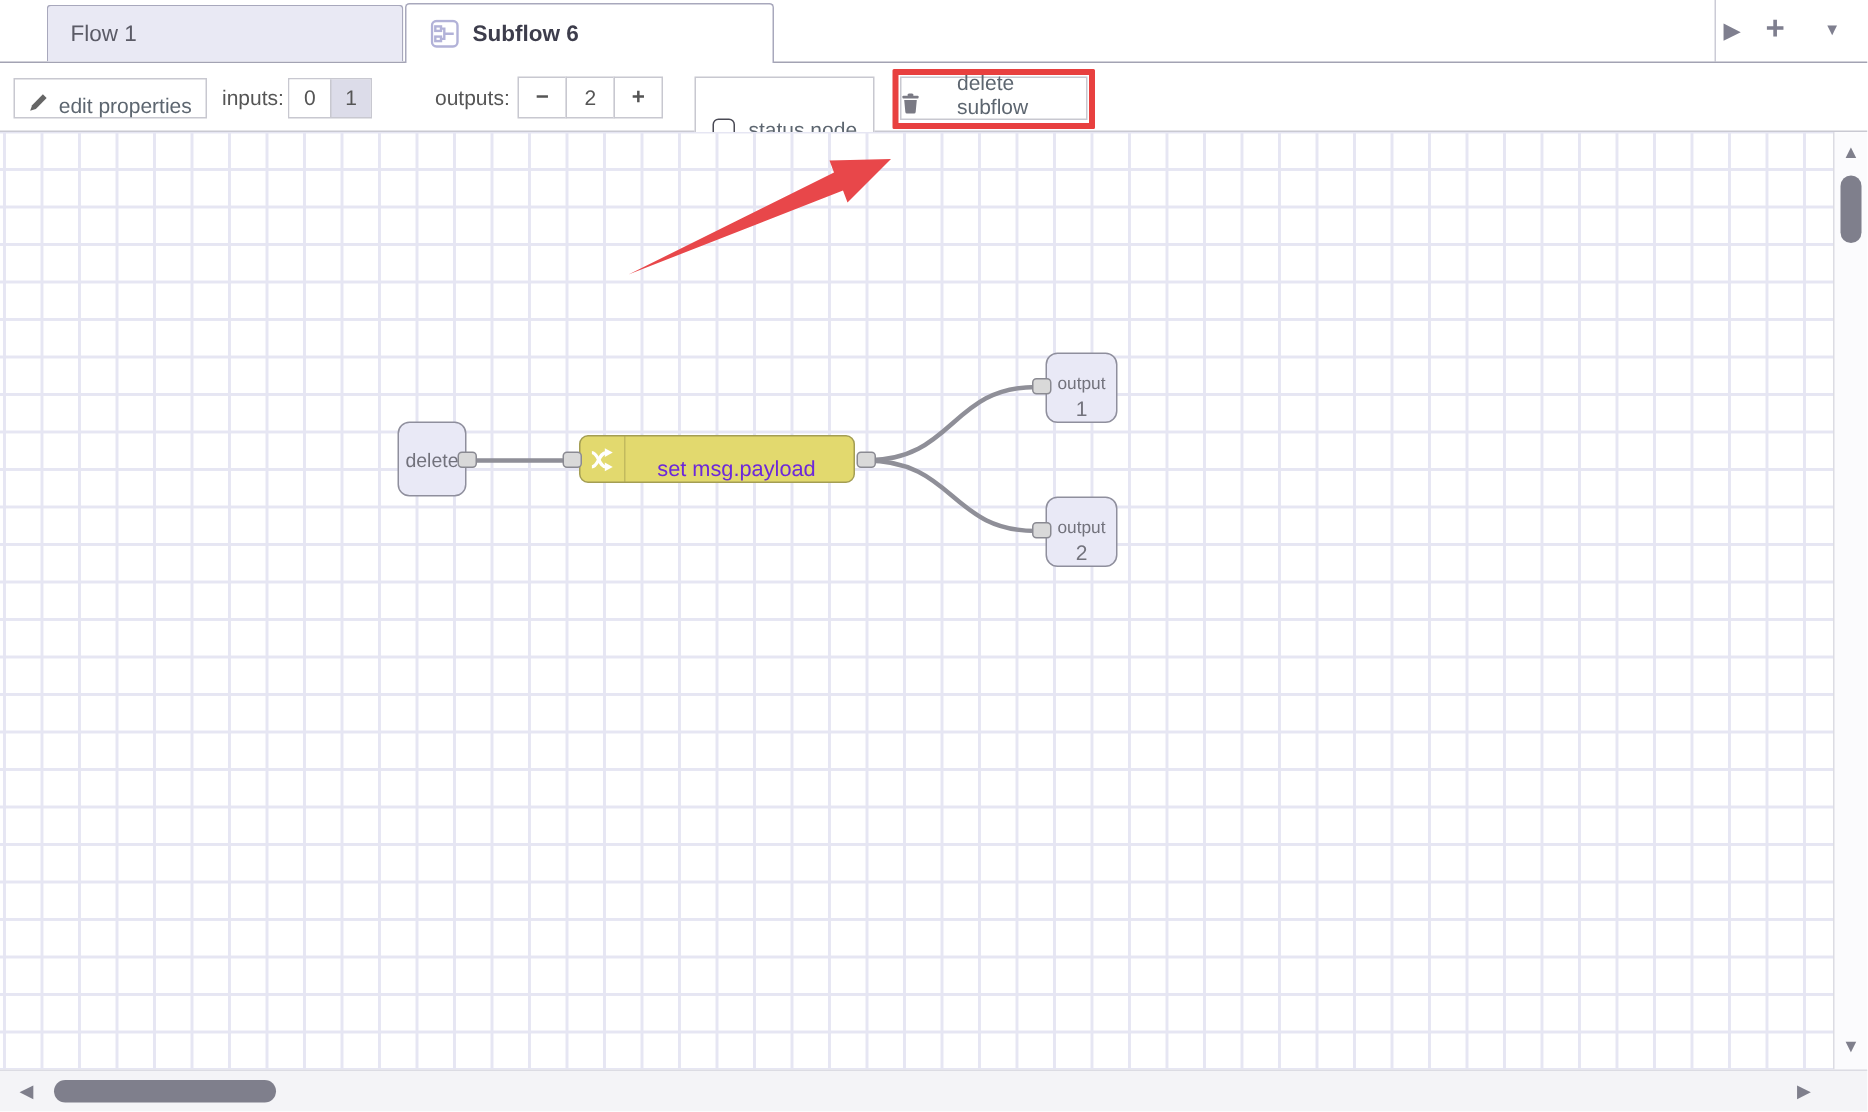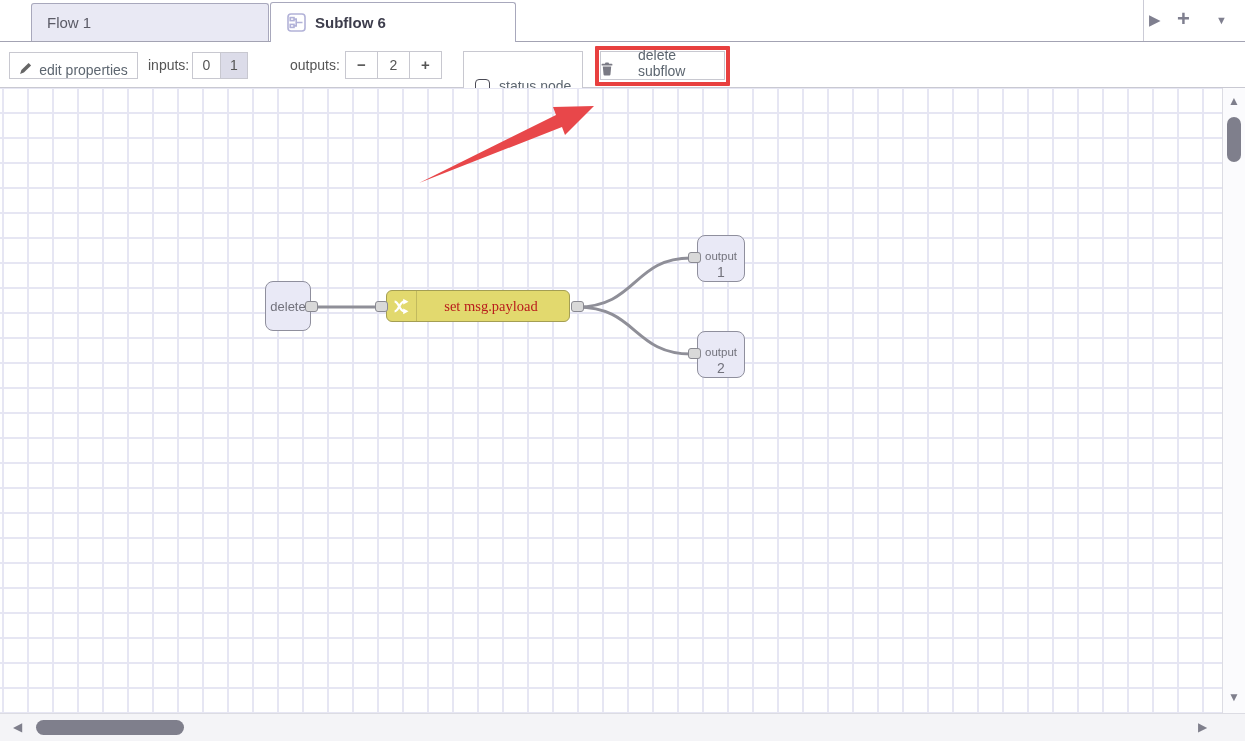--- a/index.html
+++ b/index.html
@@ -61,22 +61,22 @@
     background-size:25px 25px; background-position:2px 24px; }
   .wires-layer { position:absolute; top:0; left:0; width:1222px; height:625px; z-index:1; }
   .node { position:absolute; border:1.5px solid #8f8f9d; border-radius:8px; background:#e9e9f6;
           color:#72727c; z-index:2; cursor:pointer; }
   .node-io { display:flex; flex-direction:column; align-items:center; justify-content:center; }
   .node-input { left:265px; top:193px; width:46px; height:50px; font-size:13px; }
   .node-out   { left:697px; width:48px; height:47px; line-height:1.25;justify-content:flex-end; }
   .node-out1 { top:147px; } .node-out2 { top:243px; }
   .node-out .t1 { font-size:11.5px; } .node-out .t2 { font-size:14px; }
   .node-change { left:386px; top:202px; width:184px; height:32px; background:#e2d96e;
-                 border:1px solid #a49e53; border-radius:6px; display:flex; align-items:center;
-                 color:#b91c1c; font-size:14.5px;font-family:Liberation Serif, serif; }
+                 border:1px solid #a49e53; border-radius:6px; display:flex; align-items:flex-end;
+                 color:#6d28d9; font-size:14.5px; }
   .change-iconbox { width:30px; height:100%; display:flex; align-items:center; justify-content:center;
                     border-right:1px solid rgba(0,0,0,0.14); }
   .change-label { flex:1; text-align:center; padding-right:4px; }
   .port { position:absolute; width:13px; height:11px; border:1px solid #8a8a92; border-radius:3px;
           background:#d9d9d9; z-index:4; cursor:crosshair; }
 
   
   .vscroll { position:absolute; left:1222px; top:88px; width:23px; height:625px;
              background:#fbfbfd; border-left:1px solid #dcdce3; }
   .hscroll { position:absolute; left:0; top:713px; width:1245px; height:28px;

